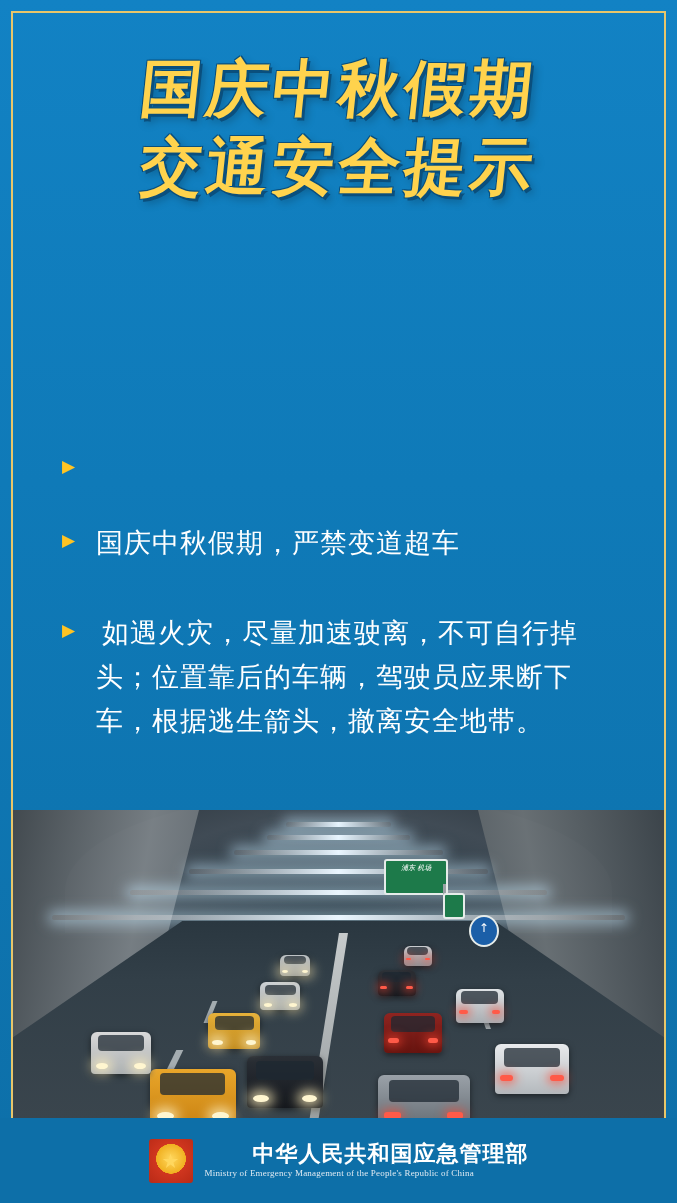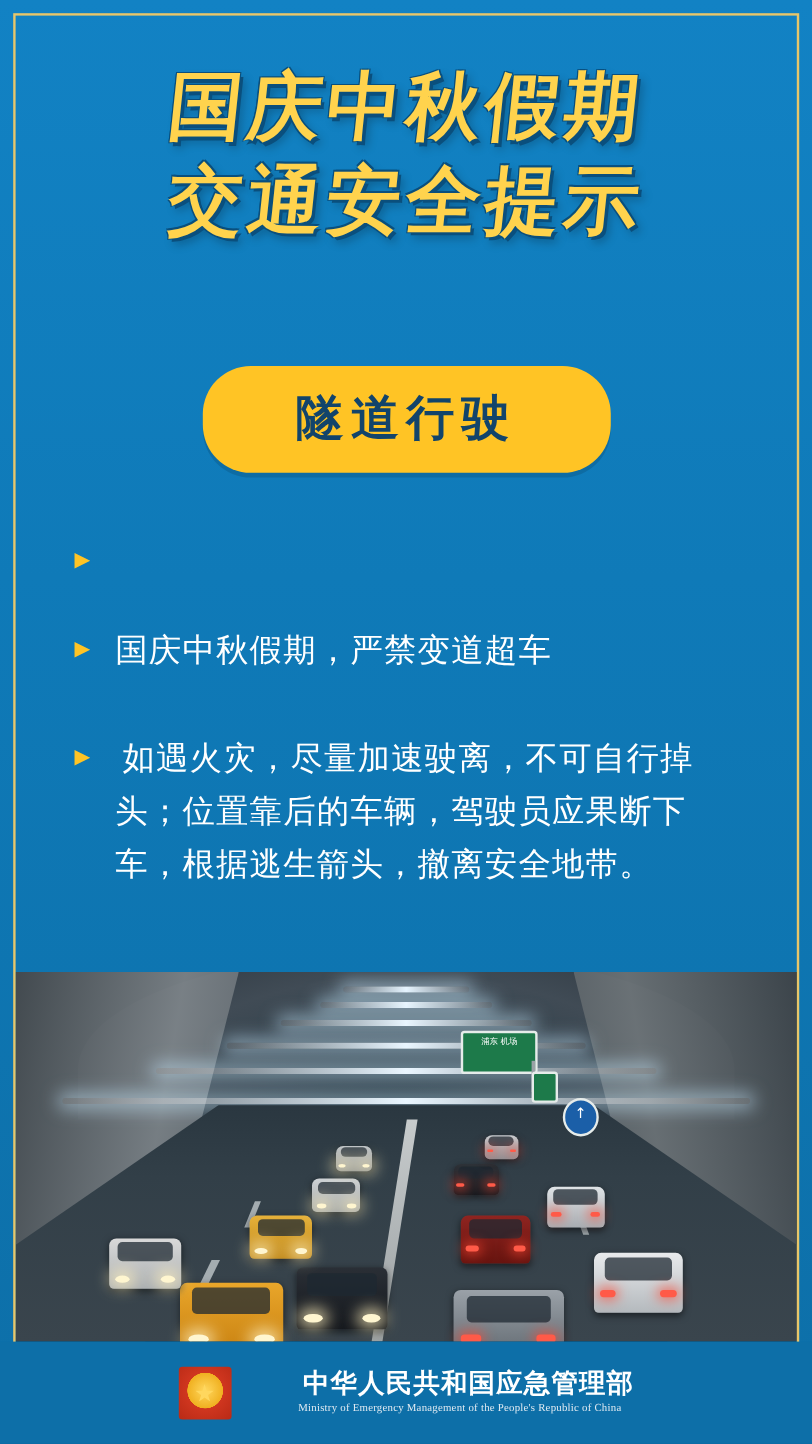--- a/index.html
+++ b/index.html
@@ -119,20 +119,21 @@
 
   
   .photo {
     position: absolute;
     left: 13px;
     right: 13px;
     top: 810px;
     bottom: 85px;
     overflow: hidden;
     z-index: 2;
+    font-style: italic;
   }
   .photo-inner {
     position: absolute;
     inset: 0;
     background:
       radial-gradient(ellipse 60% 45% at 50% 18%, #2b3d49 0%, #1b2a33 55%, #13202a 100%),
       #16242d;
   }
   
   .wall-left, .wall-right {
@@ -289,38 +290,34 @@
     letter-spacing: 1px;
     line-height: 26px;
     margin-left: 48px;
   }
   .footer-en {
     color: #dfeaf2;
     font-family: "Liberation Serif", serif;
     font-size: 9px;
     letter-spacing: 0.2px;
     line-height: 13px;
-    margin-left: 44px;
   }
 </style>
 </head>
 <body>
 
 <div class="poster">
 
   <div class="frame"></div>
 
   <div class="title-block">
     <div class="title-line">国庆中秋假期</div>
     <div class="title-line second">交通安全提示</div>
   </div>
 
-  <div class="pill-wrap">
-    <span class="pill">隧道行驶</span>
-  </div>
 
   <div class="tips">
     <div class="tip">
       <span class="bullet">▶</span>
     </div>
     <div class="tip">
       <span class="bullet">▶</span>
       <span class="tip-text">国庆中秋假期，严禁变道超车</span>
     </div>
     <div class="tip long">

